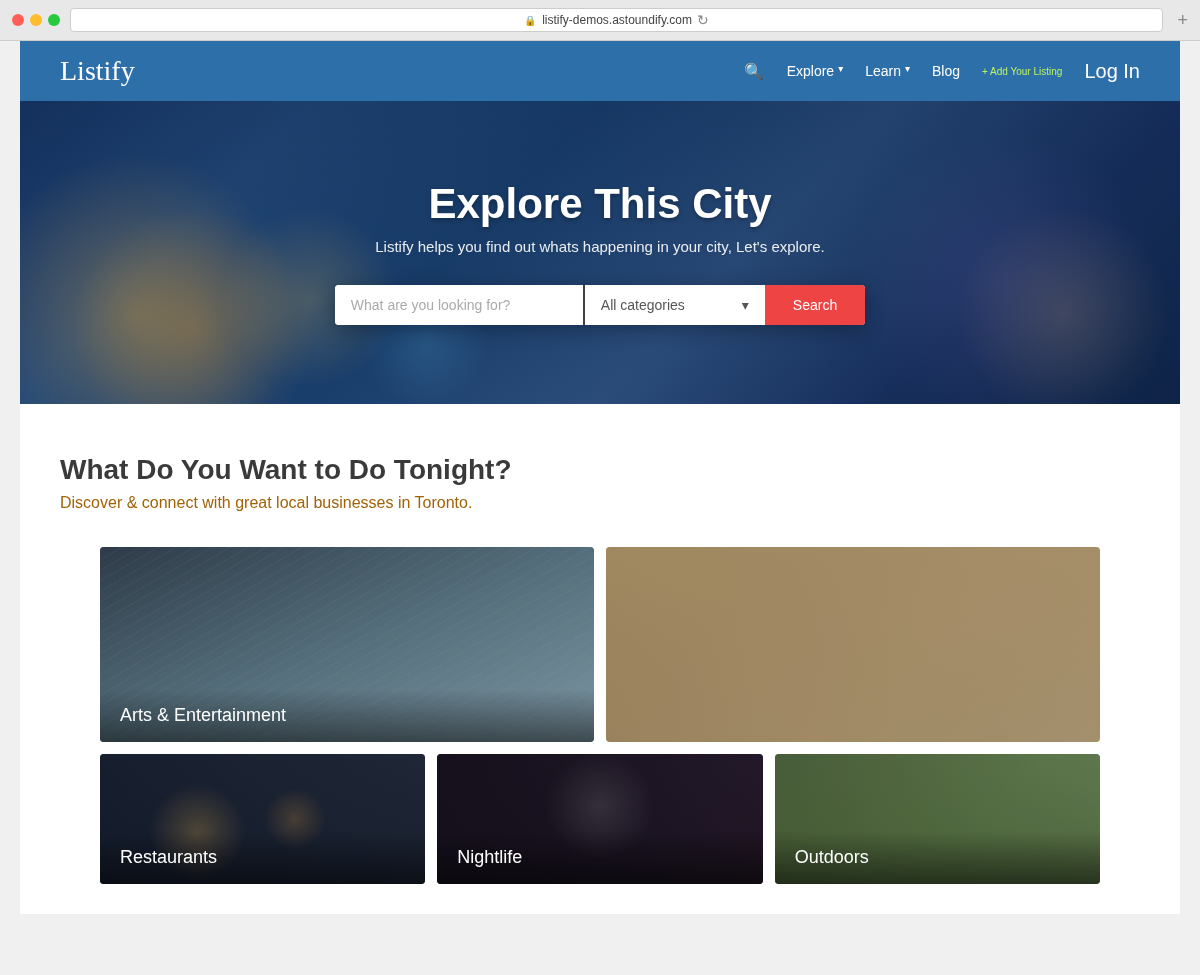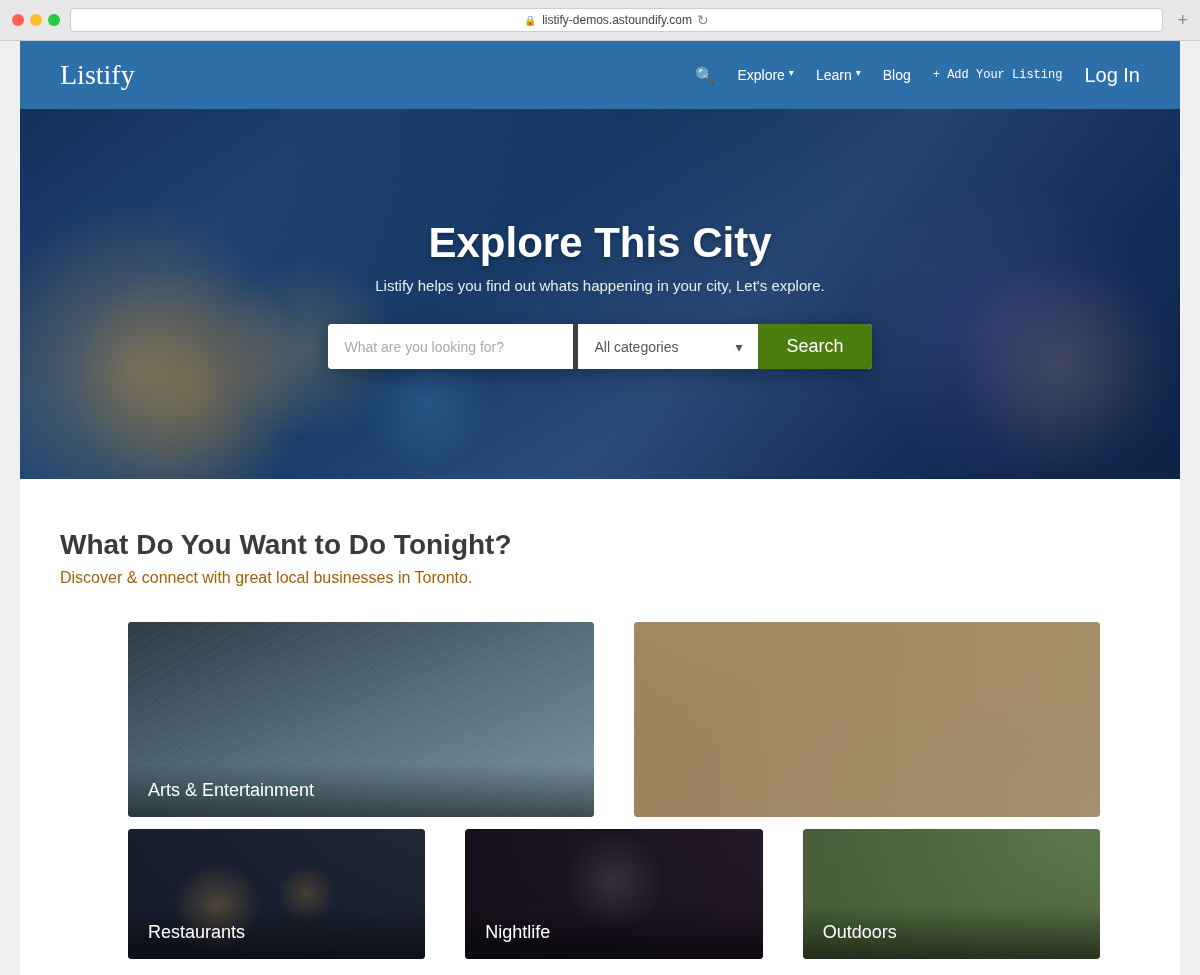--- a/index.html
+++ b/index.html
@@ -37,21 +37,21 @@
     .refresh-btn { color: #888; font-size: 14px; cursor: pointer; }
     .new-tab-btn { color: #888; font-size: 18px; font-weight: 300; cursor: pointer; margin-left: 4px; }
 
     
     .website { background: white; width: 1160px; margin: 0 auto; overflow: hidden; }
 
     
     .site-header {
       background: #2d6fa8;
       padding: 0 40px;
-      height: 68px;
+      height: 60px;
       display: flex;
       align-items: center;
       justify-content: space-between;
     }
     .site-logo {
       font-family: cursive, 'Comic Sans MS';
       color: white;
       font-size: 28px;
       font-weight: normal;
     }
@@ -63,34 +63,33 @@
     .nav-search-icon { color: white; font-size: 16px; cursor: pointer; }
     .nav-item {
       color: white;
       font-size: 14px;
       cursor: pointer;
       display: flex;
       gap: 4px;
     }
     .nav-item .chevron { font-size: 10px; }
     .nav-add-listing {
-      color: #ffffff;
-      font-size: 12px;
+      color: #bef264;
+      font-size: 10px;
       cursor: pointer;
       display: flex;
       align-items: center;
       gap: 3px;
-      font-family: Liberation Mono, monospace;
     }
     .nav-login { color: white; font-size: 20px; cursor: pointer; }
 
     
     .hero {
       position: relative;
-      height: 370px;
+      height: 303px;
       overflow: hidden;
       display: flex;
       align-items: center;
       justify-content: center;
       flex-direction: column;
     }
     .hero-bg {
       position: absolute;
       inset: 0;
       background: linear-gradient(
@@ -147,21 +146,21 @@
       border-radius: 4px;
       overflow: hidden;
       box-shadow: 0 4px 20px rgba(0,0,0,0.3);
     }
     .search-field {
       padding: 12px 16px;
       border: none;
       font-size: 14px;
       color: #555;
       width: 250px;
-      border-right: 5px solid #404040;
+      border-right: 2px solid #404040;
       outline: none;
     }
     .search-field::placeholder { color: #aaa; }
     .search-location {
       padding: 12px 16px;
       border: none;
       font-size: 14px;
       color: #555;
       width: 200px;
       display: flex;
@@ -183,25 +182,25 @@
       border: none;
       font-size: 14px;
       color: #555;
       width: 180px;
       display: flex;
       align-items: center;
       justify-content: space-between;
       cursor: pointer;
     }
     .search-btn {
-      background: #4d7c0f;
+      background: #ef4444;
       color: white;
       border: none;
       padding: 12px 28px;
-      font-size: 18px;
+      font-size: 14px;
       cursor: pointer;
       font-weight: 500;
     }
 
     
     .categories-section {
       padding: 50px 40px 30px;
       background: white;
     }
     .section-header {
@@ -224,21 +223,20 @@
       grid-template-columns: 1fr 1fr;
       gap: 12px;
       max-width: 1000px;
       margin: 0 auto;
     }
     .category-card {
       position: relative;
       border-radius: 4px;
       overflow: hidden;
       cursor: pointer;
-      margin-left: 28px;
     }
     .category-card.large { height: 195px; }
     .card-bg {
       width: 100%;
       height: 100%;
       position: relative;
     }
     .category-card:nth-child(1) .card-bg {
       background: linear-gradient(135deg, #2a3a4a 0%, #4a6a7a 40%, #6a8a9a 70%, #8ab0c0 100%);
     }

